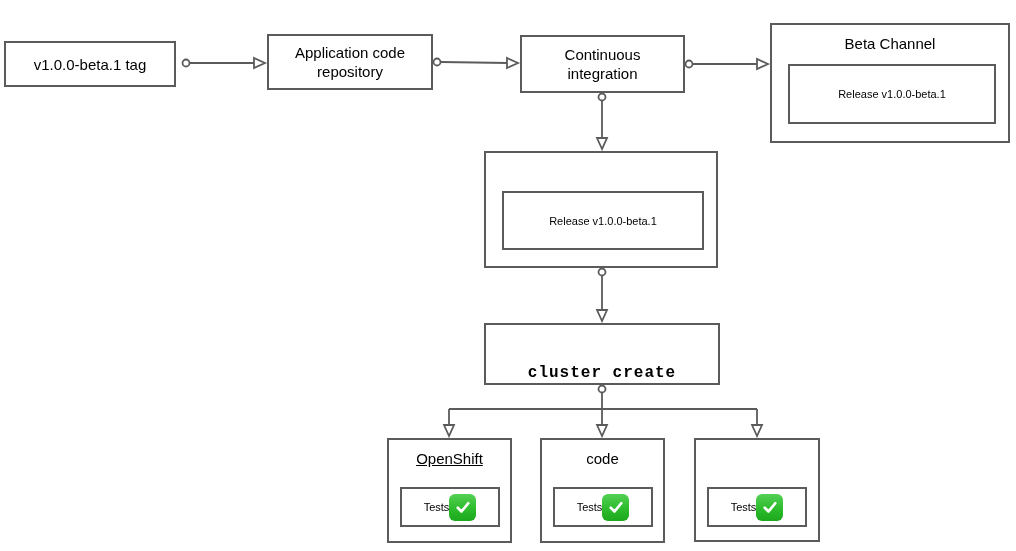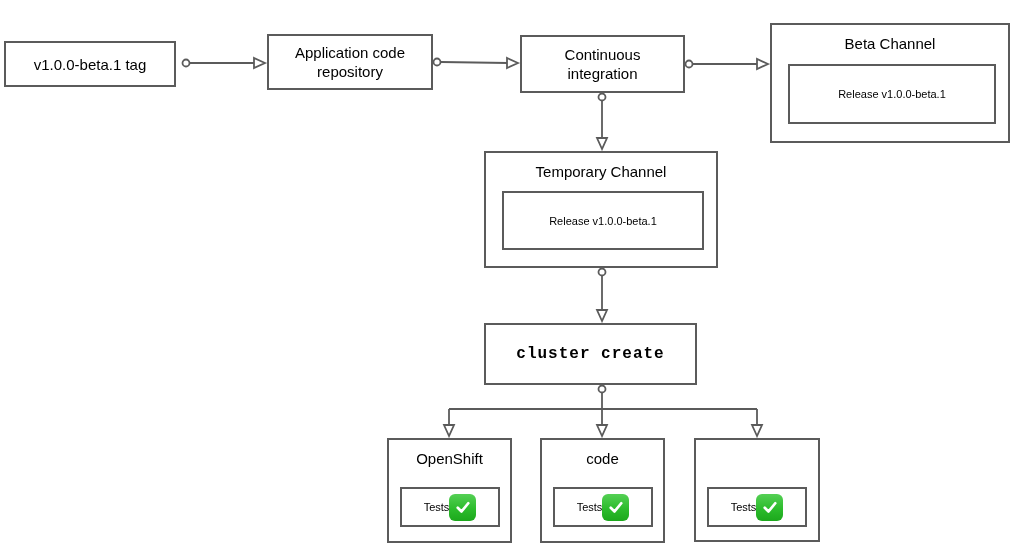--- a/index.html
+++ b/index.html
@@ -105,31 +105,30 @@
   </div>
 
   <div class="container-node" style="left:770px;top:3px;width:240px;height:120px;margin-top:20px;">
     <div class="container-title">Beta Channel</div>
     <div class="inner-box" style="left:16px;top:39px;width:208px;height:60px;">
       <span>Release v1.0.0-beta.1</span>
     </div>
   </div>
 
   <div class="container-node" style="left:484px;top:151px;width:234px;height:117px;">
-    <div class="container-title">Temporary Channel</div>
     <div class="inner-box" style="left:16px;top:38px;width:202px;height:59px;">
       <span>Release v1.0.0-beta.1</span>
     </div>
   </div>
 
-  <div class="node mono" style="left:484px;top:323px;width:213px;height:62px;">
+  <div class="node mono" style="left:484px;top:323px;width:236px;height:62px;align-items:flex-end;">
     <span>cluster create</span>
   </div>
 
-  <div class="container-node" style="left:387px;top:438px;width:125px;height:105px;">
+  <div class="container-node" style="left:387px;top:438px;width:125px;height:105px;text-decoration:underline;">
     <div class="container-title">OpenShift</div>
     <div class="inner-box tests-box" style="left:11px;top:47px;width:100px;height:40px;">
       <span>Tests</span>
       <span class="check">
         <svg width="18" height="18" viewBox="0 0 24 24">
             <path d="M5 13l5 5 9-11" stroke="#fff" stroke-width="3.6" stroke-linecap="round" stroke-linejoin="round" fill="none"></path>
           </svg>
       </span>
     </div>
   </div>

